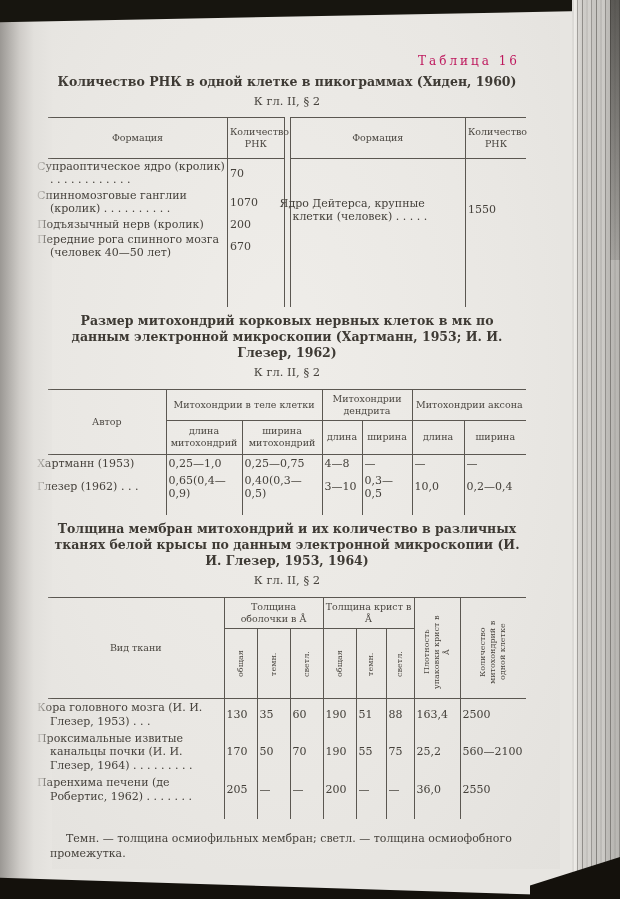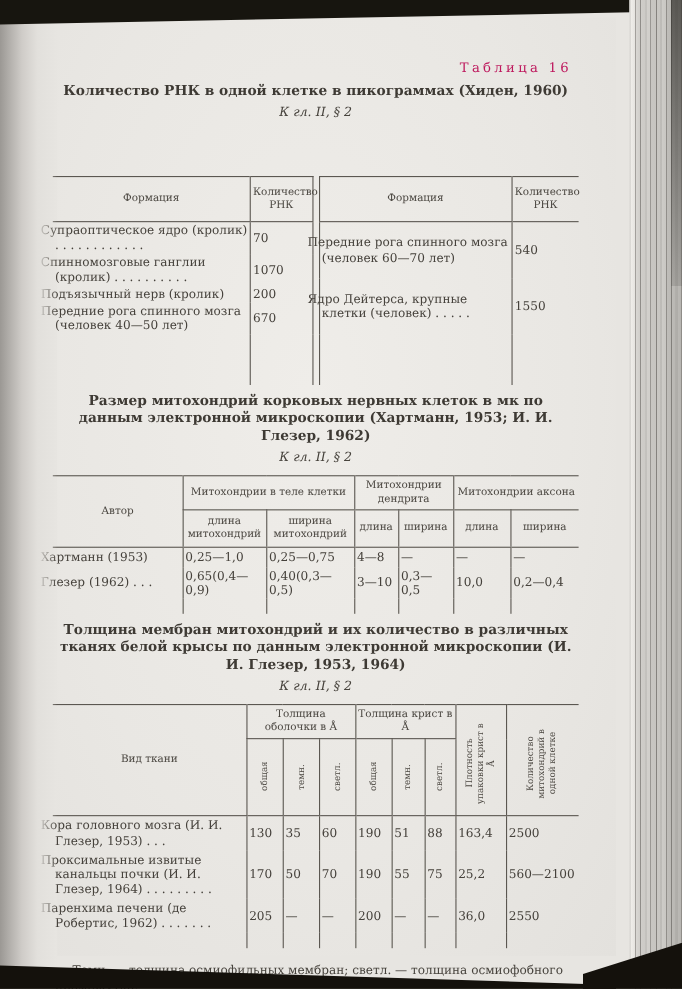--- a/index.html
+++ b/index.html
@@ -44,27 +44,27 @@
   .content{position:absolute;left:48px;top:0;width:478px;z-index:3;}
   .tab-label{
     text-align:right;font-size:12px;letter-spacing:3px;
     padding-right:6px;color:#be185d;
   }
   .tab-title{
     text-align:center;font-weight:bold;font-size:12.5px;line-height:1.28;
     margin:6px 2px 0 2px;color:#3e3a34;
   }
   .tab-ref{
-    text-align:center;font-style:italic;font-size:11.5px;margin-top:4px;color:#47433d;
+    text-align:center;font-size:11.5px;margin-top:4px;color:#47433d;
   }
   table.tbl{border-collapse:collapse;width:100%;table-layout:fixed;color:#45413b;}
   .tbl th{font-weight:normal;font-size:9.5px;line-height:1.25;text-align:center;
           vertical-align:middle;padding:3px 2px;color:#4b4741;}
   .tbl td{font-size:11px;line-height:1.22;vertical-align:middle;padding:1px 2px;}
-  .rule-t{border-top:1.4px solid #5b5751;margin-top:43px;}
+  .rule-t{border-top:1.4px solid #5b5751;}
   .rule-b{border-bottom:1px solid #5b5751;}
   .rule-bb{border-bottom:1.3px solid #5b5751;}
   .rule-l{border-left:1px solid #5b5751;}
   .rule-r{border-right:1px solid #5b5751;}
   .name-cell{text-align:left;padding:1px 3px 1px 15px;text-indent:-13px;}
   .num-cell{text-align:left;}
   
   .t16-wrap{display:flex;gap:5px;margin-top:9px;}
   .t16-half{flex:1;}
   .t16-half th{height:34px;}
@@ -144,24 +144,20 @@
 
     <table class="tbl t16-half rule-t rule-l">
       <colgroup>
           <col style="width:174px">
           <col style="width:60px">
         </colgroup>
       <tbody>
           <tr>
         <th class="rule-b">Формация</th>
         <th class="rule-b rule-l">Количество РНК</th>
-      </tr>
-      <tr>
-        <td class="name-cell">Передние рога спинного мозга (человек 60—70 лет)</td>
-        <td class="num-cell rule-l">540</td>
       </tr>
       <tr>
         <td class="name-cell">Ядро Дейтерса, крупные клетки (человек) . . . . .</td>
         <td class="num-cell rule-l">1550</td>
       </tr>
       <tr class="t16-sp">
             <td></td>
             <td class="rule-l"></td>
           </tr>
     </tbody>

